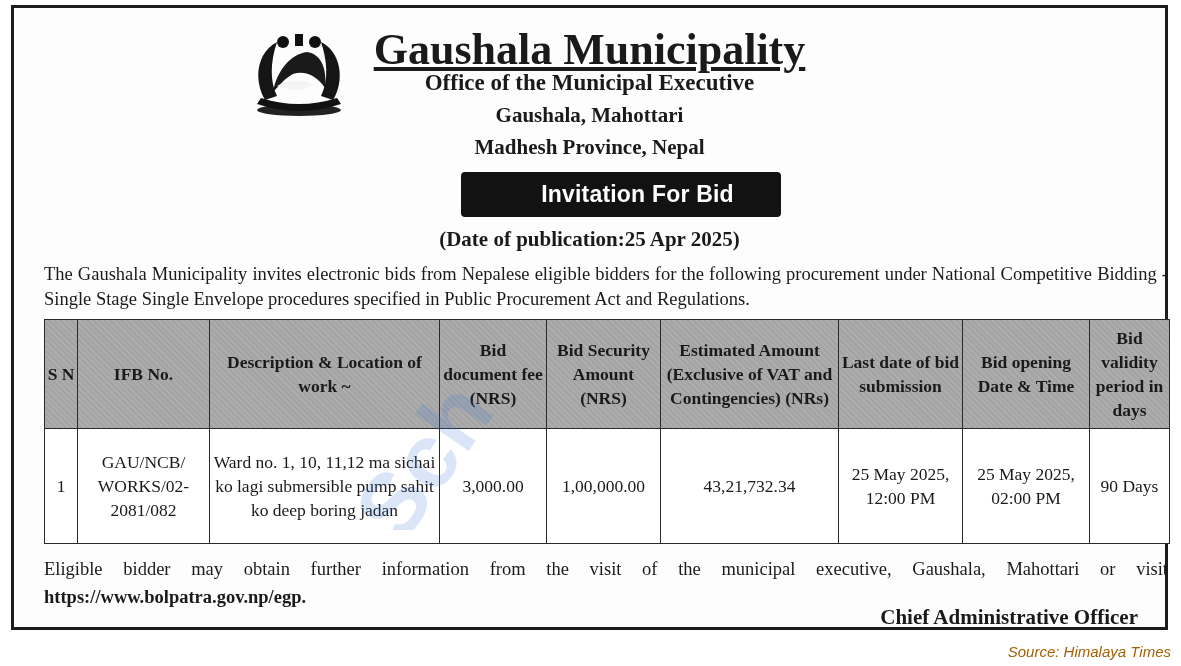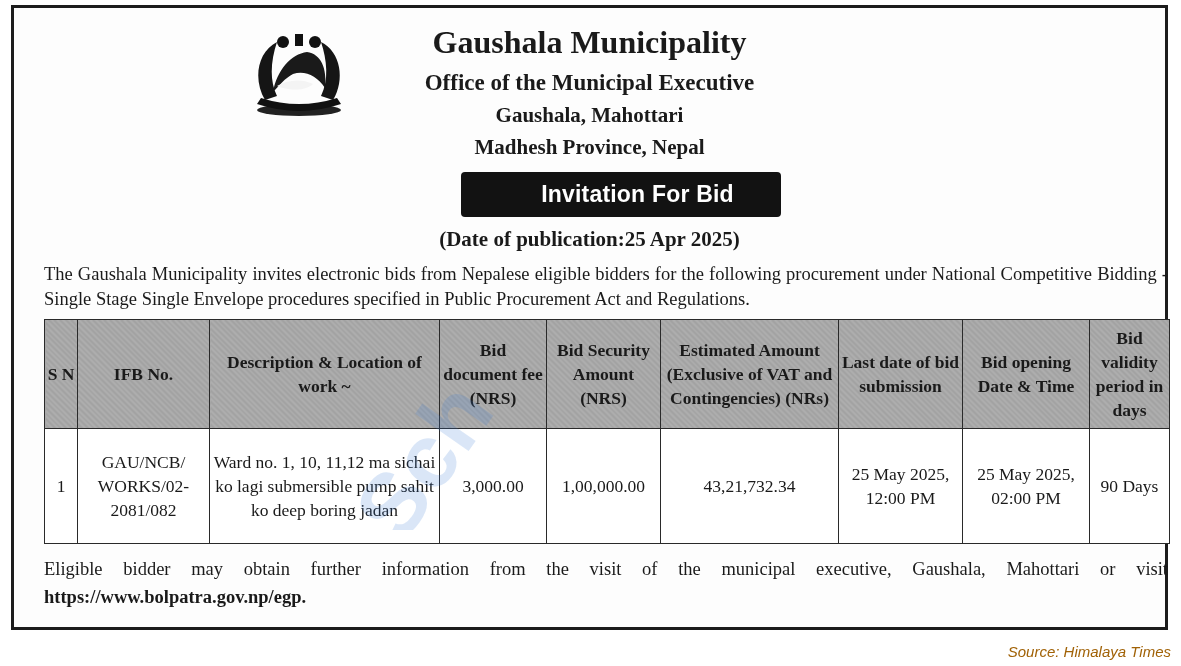--- a/index.html
+++ b/index.html
@@ -6,21 +6,21 @@
   body {
     width: 1181px; height: 666px; background: #ffffff; position: relative; overflow: hidden;
     font-family: "Liberation Serif", "DejaVu Serif", serif; color: #1a1a1a;
   }
   .frame {
     position: absolute; left: 11px; top: 5px; width: 1157px; height: 625px;
     border: 3px solid #1c1c1c; box-sizing: border-box; background: #fdfdfd;
   }
   .emblem { position: absolute; left: 233px; top: 22px; width: 104px; height: 88px; }
   .hdr { position: absolute; left: 0; right: 0; text-align: center; font-weight: bold; white-space: nowrap; }
-  .h1 { top: 16px; font-size: 32px; }
+  .h1 { top: 16px; font-size: 44px; text-decoration: underline; }
   .h2 { top: 62px; font-size: 23px; }
   .h3 { top: 95px; font-size: 21px; }
   .h4 { top: 127px; font-size: 21px; }
   .banner {
     position: absolute; left: 447px; top: 164px; width: 287px; height: 45px;
     background: #121212; border-radius: 4px; color: #fff;
     font-family: "Liberation Sans", "DejaVu Sans", sans-serif; font-weight: bold; font-size: 23px;
     display: flex; align-items: center; justify-content: center; letter-spacing: 0.2px; padding-left: 33px;
   }
   .pubdate { top: 219px; font-size: 21px; }
@@ -121,19 +121,20 @@
         <td>90 Days</td>
       </tr>
     </tbody>
   </table>
 
   <div class="post">
     <span>Eligible bidder may obtain further information from the visit of the municipal executive, Gaushala, Mahottari or visit</span>
     <b>https://www.bolpatra.gov.np/egp.</b>
   </div>
 
+  <div class="signoff">Chief Administrative Officer</div>
 </div>
 
 <svg class="watermark" viewBox="0 0 260 240">
   <text x="20" y="200" transform="rotate(-55 120 140)" font-family="Liberation Sans, sans-serif" font-size="90" font-weight="bold" fill="#3a7bd5">Sch</text>
 </svg>
 
 <div class="source">Source: Himalaya Times</div>
 
 </body></html>

